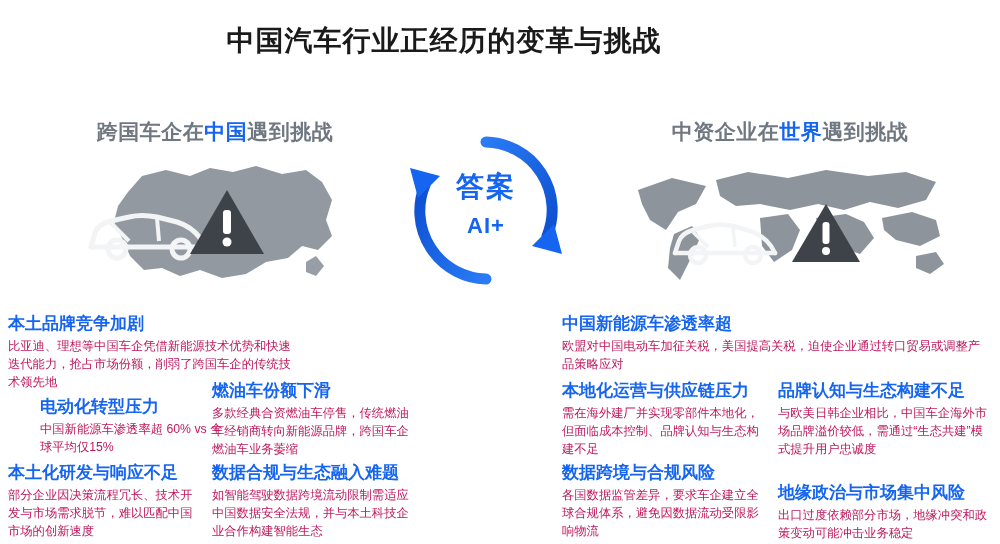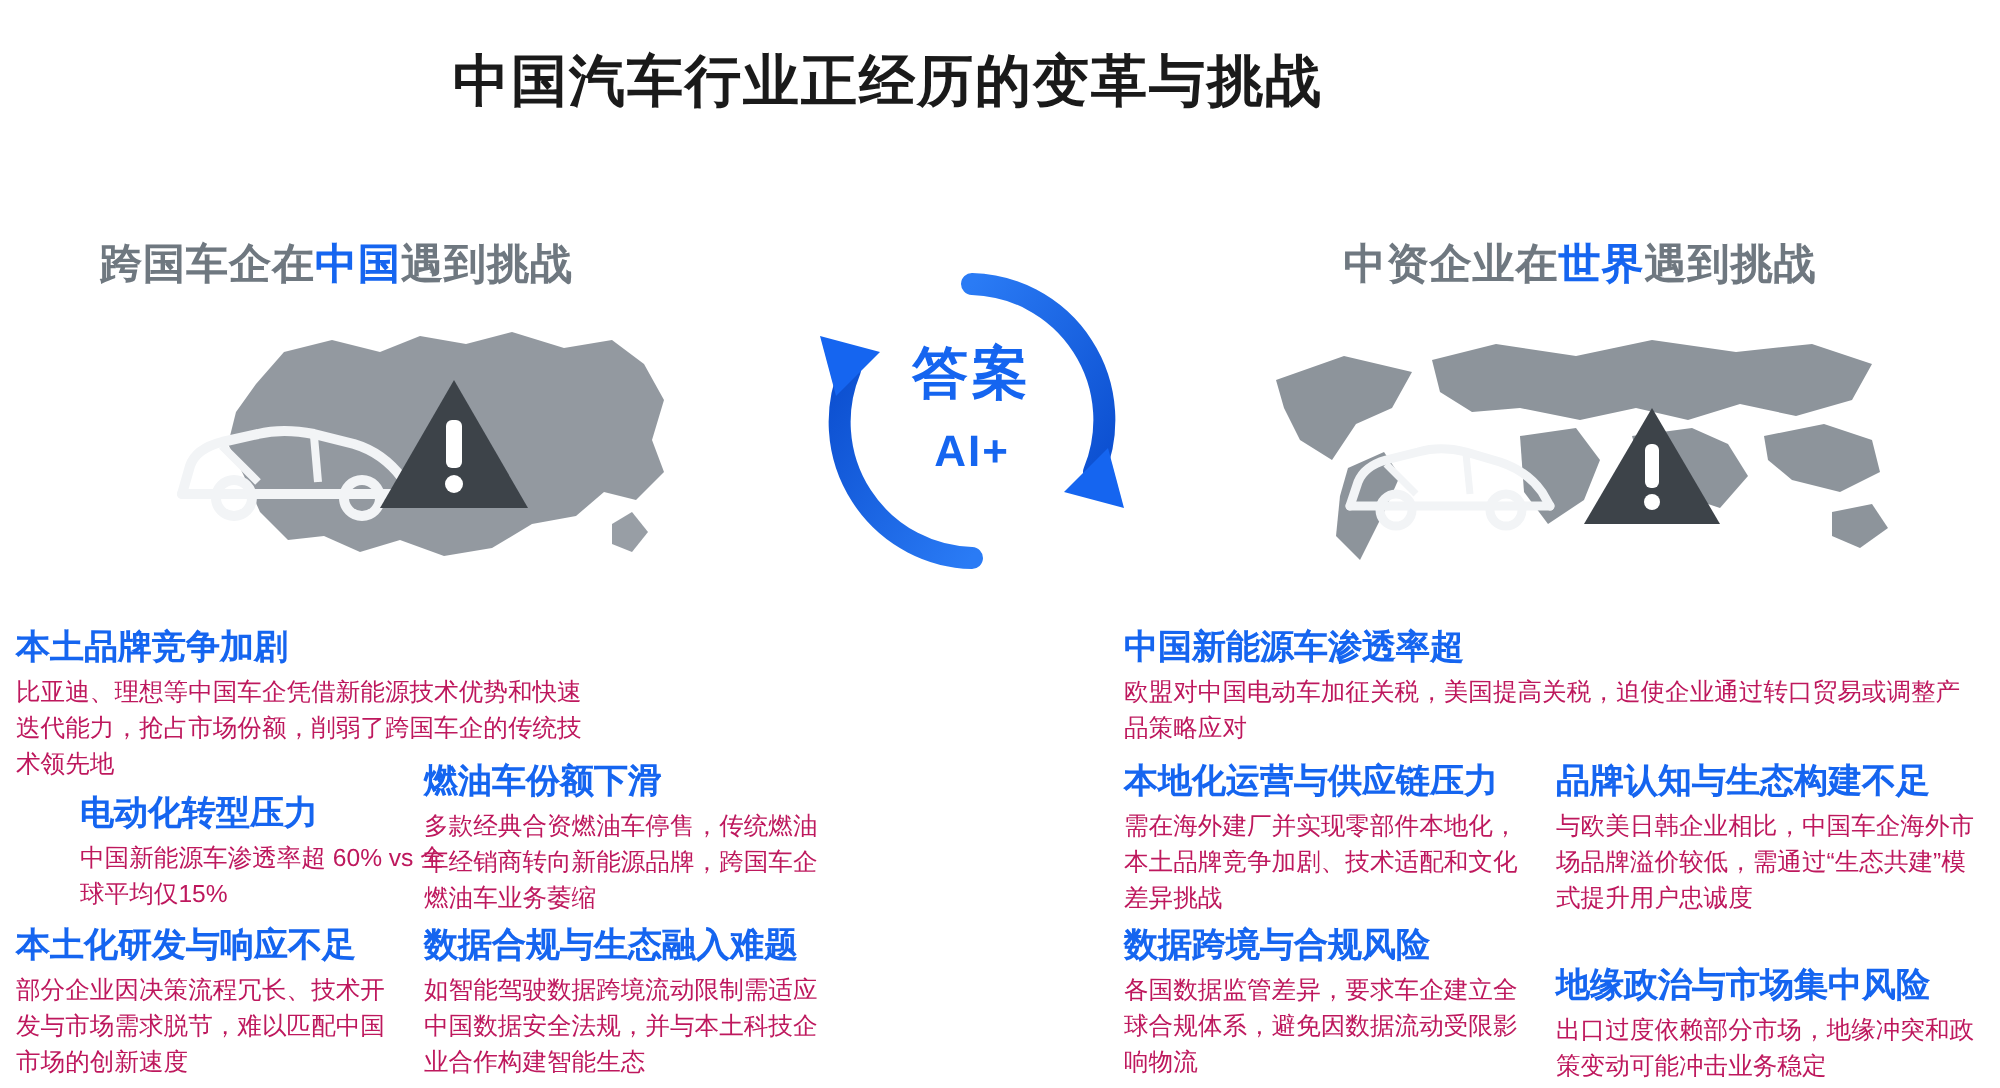--- a/index.html
+++ b/index.html
@@ -28,21 +28,21 @@
     font-size: 28px;
     font-weight: bold;
     color: #1a1a1a;
     letter-spacing: 1px;
   }
   .head-left {
     position: absolute;
     top: 118px;
     left: 50px;
     width: 330px;
-    text-align: left;
+    text-align: center;
     font-size: 21px;
     font-weight: bold;
     color: #6f7880;
     letter-spacing: 0.5px;
   }
   .head-right {
     position: absolute;
     top: 118px;
     left: 620px;
     width: 340px;
@@ -290,21 +290,21 @@
     <div class="bb">如智能驾驶数据跨境流动限制需适应中国数据安全法规，并与本土科技企业合作构建智能生态</div>
   </div>
 
   <div class="blk" id="blk-r1">
     <div class="bt">中国新能源车渗透率超</div>
     <div class="bb">欧盟对中国电动车加征关税，美国提高关税，迫使企业通过转口贸易或调整产品策略应对</div>
   </div>
 
   <div class="blk" id="blk-r2">
     <div class="bt">本地化运营与供应链压力</div>
-    <div class="bb">需在海外建厂并实现零部件本地化，本土品牌竞争加剧、技术适配和文化差异挑战</div>
+    <div class="bb">需在海外建厂并实现零部件本地化，但面临成本控制、品牌认知与生态构建不足</div>
   </div>
 
   <div class="blk" id="blk-r3">
     <div class="bt">品牌认知与生态构建不足</div>
     <div class="bb">与欧美日韩企业相比，中国车企海外市场品牌溢价较低，需通过“生态共建”模式提升用户忠诚度</div>
   </div>
 
   <div class="blk" id="blk-r4">
     <div class="bt">数据跨境与合规风险</div>
     <div class="bb">各国数据监管差异，要求车企建立全球合规体系，避免因数据流动受限影响物流</div>

